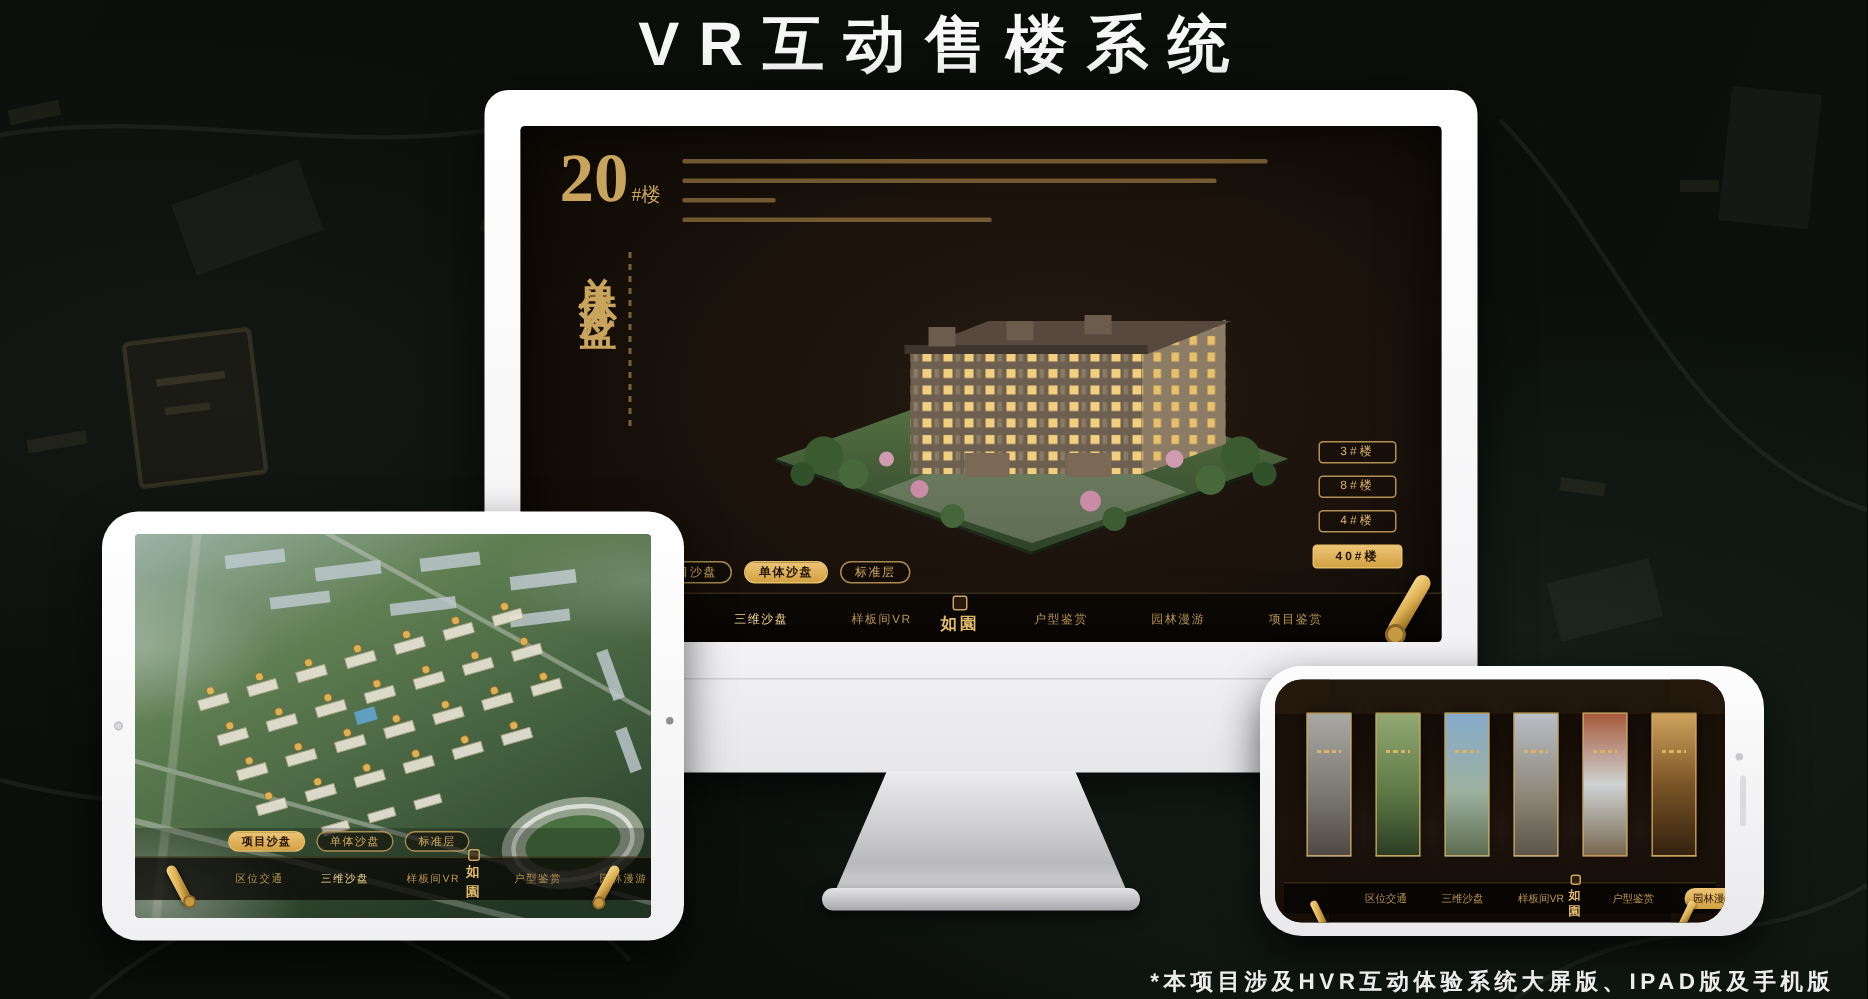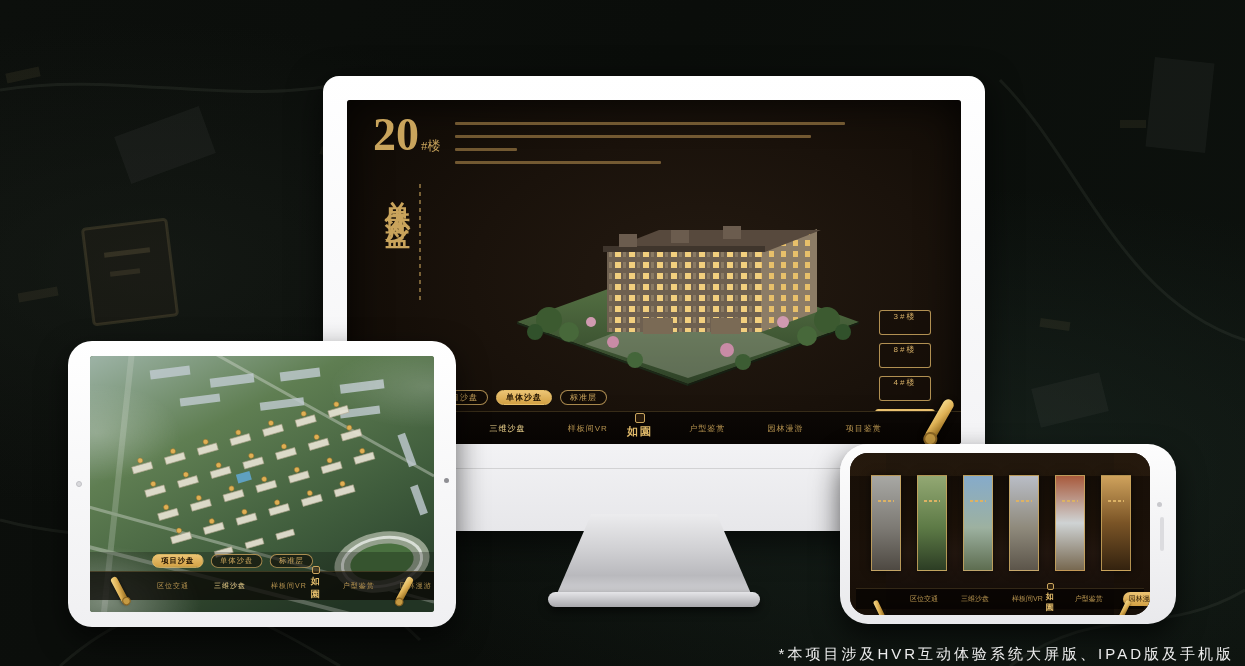--- a/index.html
+++ b/index.html
@@ -12,21 +12,21 @@
       linear-gradient(115deg,#0c0f0c 0%,#0a0d0a 45%,#0d120e 100%);
     font-family:"Liberation Sans","DejaVu Sans",sans-serif;
     color:#eee;
   }
   
   .bg-deco{position:absolute;inset:0;pointer-events:none;}
   
   .banner{position:absolute;top:0;left:0;width:100%;height:58px;display:flex;align-items:center;justify-content:center;}
   .banner h1{margin:0;font-size:41px;font-weight:bold;letter-spacing:13px;color:#f7f7f7;text-indent:13px;}
   
-  .monitor-frame{position:absolute;left:323px;top:76px;width:662px;height:455px;
+  .monitor-frame{position:absolute;left:323px;top:60px;width:662px;height:455px;
     background:linear-gradient(180deg,#ffffff 0%,#f4f4f6 78%,#e7e7ea 100%);
     border-radius:16px;box-shadow:0 10px 34px rgba(0,0,0,.65);}
   .monitor-screen{position:absolute;left:24px;top:24px;width:614px;height:344px;border-radius:3px;overflow:hidden;
     background:radial-gradient(420px 260px at 58% 52%, #241a11 0%, #1a120b 55%, #100b06 100%);
     box-shadow:inset 0 0 40px rgba(0,0,0,.8);}
   .monitor-chinline{position:absolute;left:24px;top:392px;width:614px;height:1px;background:rgba(0,0,0,.12);}
   .stand-neck{position:absolute;left:556px;top:514px;width:196px;height:82px;
     clip-path:polygon(18% 0,82% 0,100% 100%,0 100%);
     background:linear-gradient(180deg,#ececee 0%,#cfcfd2 45%,#b9b9bd 75%,#d6d6d9 100%);}
   .stand-base{position:absolute;left:548px;top:592px;width:212px;height:15px;border-radius:8px;
@@ -34,21 +34,21 @@
   .blk-title{position:absolute;left:26px;top:12px;font-family:"Liberation Serif","DejaVu Serif",serif;color:#c9a45c;}
   .blk-title .num{font-size:46px;font-weight:bold;line-height:1;}
   .blk-title .unit{font-size:13px;margin-left:2px;}
   .vert-title{position:absolute;left:34px;top:80px;writing-mode:vertical-rl;font-family:"Liberation Serif","DejaVu Serif",serif;
     font-size:25px;letter-spacing:8px;color:#c9a45c;font-weight:bold;}
   .vert-deco{position:absolute;left:72px;top:84px;width:2px;height:120px;
     background:repeating-linear-gradient(180deg,rgba(201,164,92,.55) 0 4px,transparent 4px 8px);}
   .para{position:absolute;left:108px;top:22px;width:392px;}
   .para .pl{height:3px;background:rgba(205,162,90,.5);border-radius:1px;margin-bottom:10px;}
   .fbtns{position:absolute;right:26px;top:210px;display:flex;flex-direction:column;gap:8px;align-items:center;}
-  .fbtn{min-width:52px;height:25px;border:1px solid rgba(206,168,96,.85);border-radius:3px;color:#d7b067;
+  .fbtn{min-width:52px;height:15px;border:1px solid rgba(206,168,96,.85);border-radius:3px;color:#d7b067;
     font-size:8px;line-height:11px;text-align:center;letter-spacing:2px;background:rgba(20,12,5,.5);}
   .fbtn.active{min-width:60px;height:16px;line-height:14px;background:linear-gradient(180deg,#ecc474,#d3a144);
     color:#241503;font-weight:bold;border-color:#e8c06a;}
   .subtabs{position:absolute;display:flex;gap:8px;}
   .mon-subtabs{left:85px;top:290px;}
   .stab{padding:2px 9px;font-size:8px;letter-spacing:1px;color:#cfa85e;border:1px solid rgba(206,168,96,.8);
     border-radius:8px;background:rgba(15,9,4,.55);line-height:9px;}
   .stab.active{background:linear-gradient(180deg,#ecc474,#d3a144);color:#241503;border-color:#e8c06a;font-weight:bold;}
   .navbar{position:absolute;left:0;right:0;bottom:0;height:33px;
     background:linear-gradient(180deg,#0c0805 0%,#070402 100%);
@@ -113,21 +113,21 @@
   .phone-nav .nav-item{font-size:7px;letter-spacing:0;padding:2px 3px;}
   .phone-nav .nav-item::before{width:12px;height:12px;}
   .phone-nav .nav-item.active{background:linear-gradient(180deg,#ecc474,#d3a144);color:#241503;border-radius:7px;padding:2px 6px;}
   .phone-nav .nav-item.active::before{display:none;}
   .phone-nav .nav-logo{margin-top:-3px;}
   .phone-nav .nav-logo .lg-txt{font-size:8px;letter-spacing:1px;}
   .phone-nav .seal{width:7px;height:7px;}
   .ph-scroll-l{left:18px;top:-2px;transform:rotate(-26deg) scale(.45);}
   .ph-scroll-r{right:14px;top:-2px;transform:rotate(26deg) scale(.45);}
   
-  .footnote{position:absolute;right:11px;bottom:2px;font-size:15px;letter-spacing:3px;color:#ececec;}
+  .footnote{position:absolute;right:22px;bottom:2px;font-size:15px;letter-spacing:3px;color:#ececec;font-weight:bold;}
 </style>
 </head>
 <body>
 
 <div id="stage">
 
   <svg class="bg-deco" width="1245" height="666" viewBox="0 0 1245 666">
     <g stroke="rgba(150,160,140,.10)" fill="none" stroke-width="3">
       <path d="M0,90 C120,70 240,110 360,80"></path>
       <path d="M0,520 C150,560 280,500 420,640"></path>
@@ -147,20 +147,23 @@
       <rect x="1150" y="60" width="60" height="90" transform="rotate(6 1180 105)"></rect>
       <rect x="120" y="120" width="90" height="50" transform="rotate(-20 165 145)"></rect>
     </g>
     <g stroke="rgba(160,140,90,.20)" fill="rgba(40,35,25,.35)">
       <rect x="88" y="224" width="84" height="96" rx="3" transform="rotate(-7 130 272)" stroke-width="3"></rect>
       <rect x="104" y="250" width="46" height="5" fill="rgba(170,150,100,.18)" stroke="none" transform="rotate(-7 127 252)"></rect>
       <rect x="110" y="270" width="30" height="5" fill="rgba(170,150,100,.15)" stroke="none" transform="rotate(-7 125 272)"></rect>
     </g>
   </svg>
 
+  <div class="banner">
+    <h1>VR互动售楼系统</h1>
+  </div>
 
   <div class="monitor-frame">
     <div class="monitor-screen">
 
       <div class="blk-title">
         <span class="num">20</span><span class="unit">#楼</span>
       </div>
       <div class="vert-title">单体沙盘</div>
       <div class="vert-deco"></div>
 

